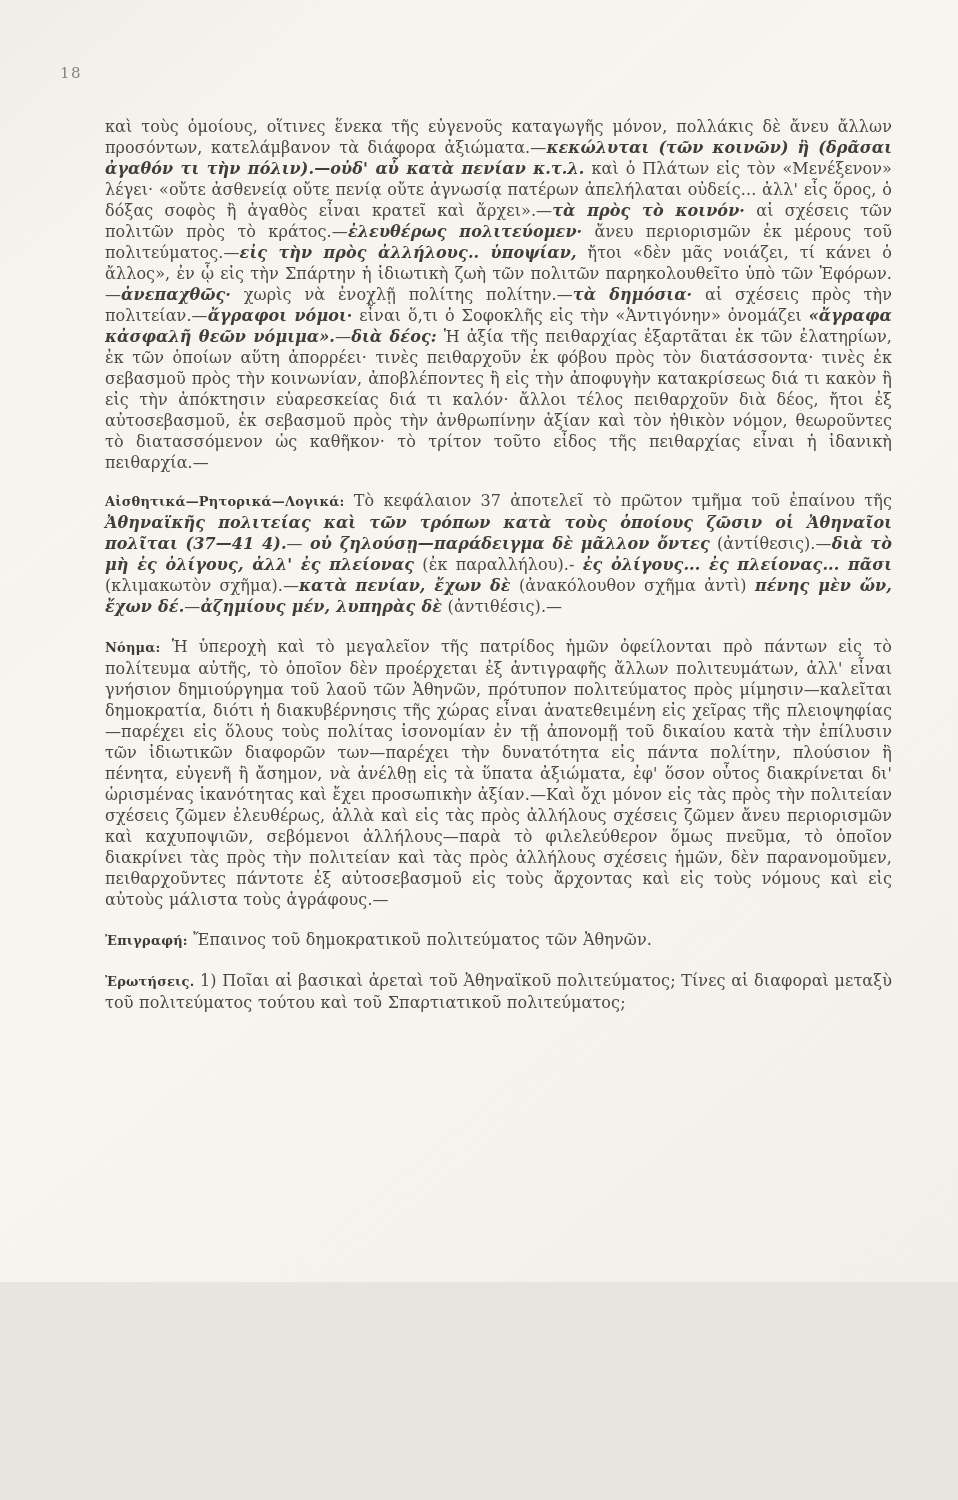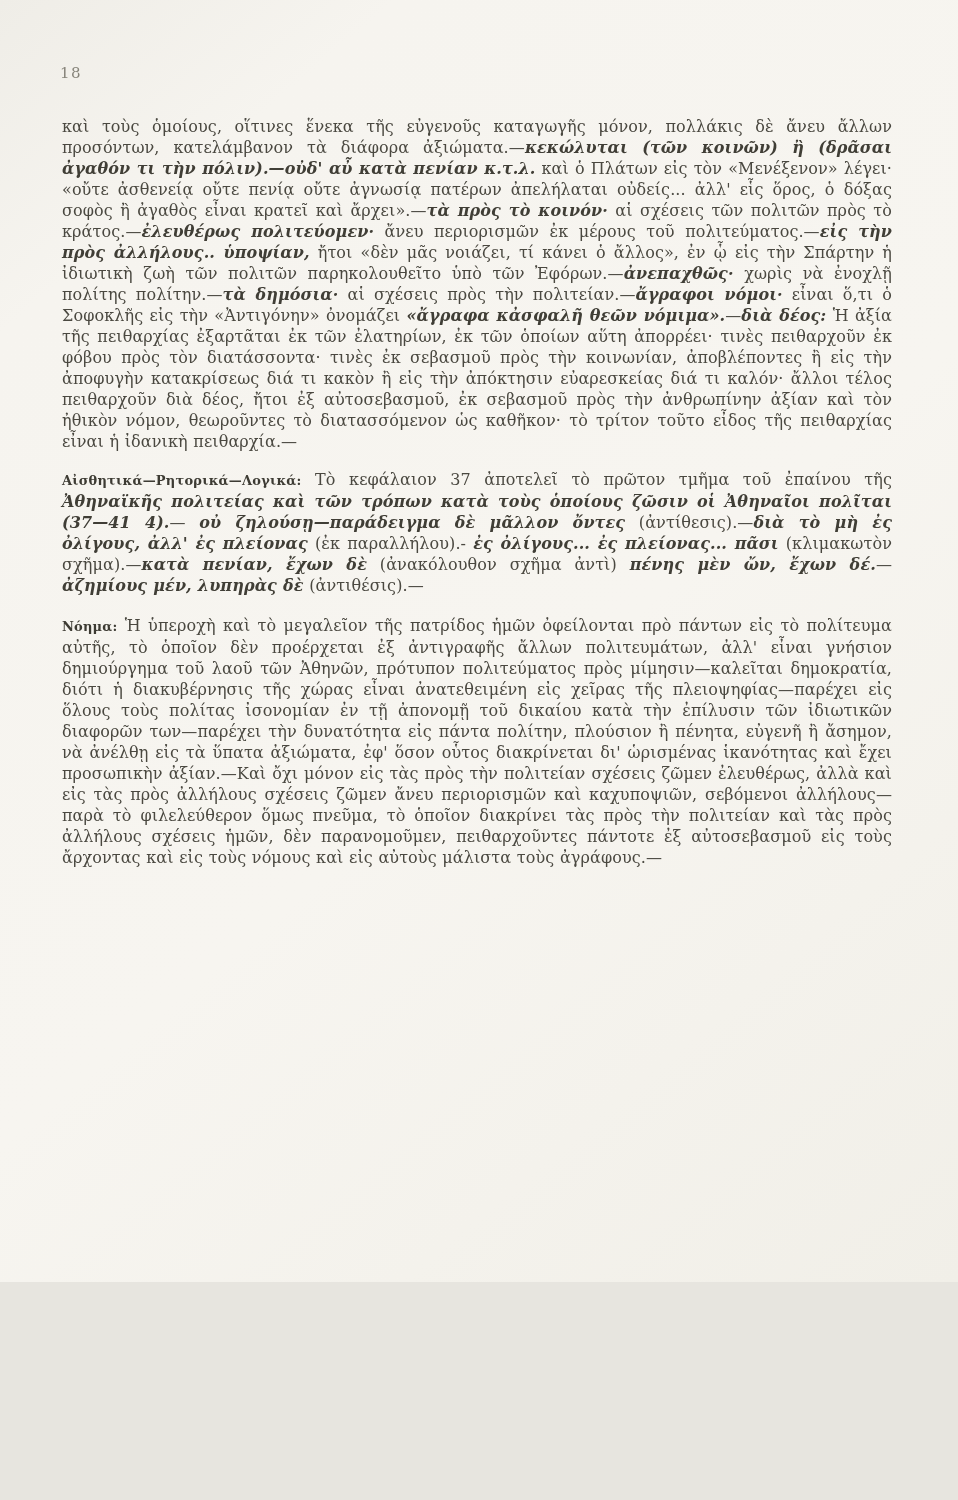--- a/index.html
+++ b/index.html
@@ -2,20 +2,21 @@
 <html><head>
 <meta charset="utf-8">
 <style>
   html,body{margin:0;padding:0;}
   body{width:958px;height:1500px;background:#e7e5df;}
   .page{
     width:958px;height:1282px;box-sizing:border-box;position:relative;overflow:hidden;
     background:linear-gradient(140deg,#efede7 0%,#f6f4ef 16%,#f7f5f0 55%,#f1efe8 100%);
     font-family:"DejaVu Serif", serif;
     color:#4a4840;
+    padding-left:43px;
   }
   .page-number{
     position:absolute;top:64px;left:60px;
     font-size:15px;color:#87847a;letter-spacing:1.5px;
   }
   .content{padding:116px 66px 0 62px;}
   .para{
     margin:0 0 19px 0;
     font-size:16px;line-height:21px;
     text-align:justify;
@@ -38,17 +39,19 @@
   <div class="page-number">18</div>
 
   <div class="content">
 
     <p class="para first"><span class="runs"><span>καὶ τοὺς ὁμοίους, οἵτινες ἕνεκα τῆς εὐγενοῦς καταγωγῆς μόνον, πολλάκις δὲ ἄνευ ἄλλων προσόντων, κατελάμβανον τὰ διάφορα ἀξιώματα.—</span><span class="b i">κεκώλυται</span><span class="b i"> (τῶν κοινῶν) ἢ (δρᾶσαι ἀγαθόν τι τὴν πόλιν).—</span><span class="b i">οὐδ' αὖ κατὰ πενίαν κ.τ.λ.</span><span> καὶ ὁ Πλάτων εἰς τὸν «Μενέξενον» λέγει· «οὔτε ἀσθενείᾳ οὔτε πενίᾳ οὔτε ἀγνωσίᾳ πατέρων ἀπελήλαται οὐδείς... ἀλλ' εἷς ὅρος, ὁ δόξας σοφὸς ἢ ἀγαθὸς εἶναι κρατεῖ καὶ ἄρχει».—</span><span class="b i">τὰ πρὸς τὸ κοινόν·</span><span> αἱ σχέσεις τῶν πολιτῶν πρὸς τὸ κράτος.—</span><span class="b i">ἐλευθέρως πολιτεύομεν·</span><span> ἄνευ περιορισμῶν ἐκ μέρους τοῦ πολιτεύματος.—</span><span class="b i">εἰς τὴν πρὸς ἀλλήλους.. ὑποψίαν,</span><span> ἤτοι «δὲν μᾶς νοιάζει, τί κάνει ὁ ἄλλος», ἐν ᾧ εἰς τὴν Σπάρτην ἡ ἰδιωτικὴ ζωὴ τῶν πολιτῶν παρηκολουθεῖτο ὑπὸ τῶν Ἐφόρων.—</span><span class="b i">ἀνεπαχθῶς·</span><span> χωρὶς νὰ ἐνοχλῇ πολίτης πολίτην.—</span><span class="b i">τὰ δημόσια·</span><span> αἱ σχέσεις πρὸς τὴν πολιτείαν.—</span><span class="b i">ἄγραφοι νόμοι·</span><span> εἶναι ὅ,τι ὁ Σοφοκλῆς εἰς τὴν «Ἀντιγόνην» ὀνομάζει </span><span class="b i">«ἄγραφα κἀσφαλῆ θεῶν νόμιμα».</span><span>—</span><span class="b i">διὰ δέος:</span><span> Ἡ ἀξία τῆς πειθαρχίας ἐξαρτᾶται ἐκ τῶν ἐλατηρίων, ἐκ τῶν ὁποίων αὕτη ἀπορρέει· τινὲς πειθαρχοῦν ἐκ φόβου πρὸς τὸν διατάσσοντα· τινὲς ἐκ σεβασμοῦ πρὸς τὴν κοινωνίαν, ἀποβλέποντες ἢ εἰς τὴν ἀποφυγὴν κατακρίσεως διά τι κακὸν ἢ εἰς τὴν ἀπόκτησιν εὐαρεσκείας διά τι καλόν· ἄλλοι τέλος πειθαρχοῦν διὰ δέος, ἤτοι ἐξ αὐτοσεβασμοῦ, ἐκ σεβασμοῦ πρὸς τὴν ἀνθρωπίνην ἀξίαν καὶ τὸν ἠθικὸν νόμον, θεωροῦντες τὸ διατασσόμενον ὡς καθῆκον· τὸ τρίτον τοῦτο εἶδος τῆς πειθαρχίας εἶναι ἡ ἰδανικὴ πειθαρχία.—</span></span></p>
 
     <p class="para"><span class="lead">Αἰσθητικά—Ρητορικά—Λογικά:</span><span class="runs"><span> Τὸ κεφάλαιον 37 ἀποτελεῖ τὸ πρῶτον τμῆμα τοῦ ἐπαίνου τῆς </span><span class="b i">Ἀθηναϊκῆς πολιτείας καὶ τῶν τρόπων κατὰ τοὺς ὁποίους ζῶσιν οἱ Ἀθηναῖοι πολῖται (37—41 4).</span><span>— </span><span class="b i">οὐ ζηλούσῃ—παράδειγμα δὲ μᾶλλον ὄντες</span><span> (ἀντίθεσις).—</span><span class="b i">διὰ τὸ μὴ ἐς ὀλίγους, ἀλλ' ἐς πλείονας</span><span> (ἐκ παραλλήλου).- </span><span class="b i">ἐς ὀλίγους... ἐς πλείονας... πᾶσι</span><span> (κλιμακωτὸν σχῆμα).—</span><span class="b i">κατὰ πενίαν, ἔχων δὲ</span><span> (ἀνακόλουθον σχῆμα ἀντὶ) </span><span class="b i">πένης μὲν ὤν, ἔχων δέ.</span><span>—</span><span class="b i">ἀζημίους μέν, λυπηρὰς δὲ</span><span> (ἀντιθέσις).—</span></span></p>
 
     <p class="para"><span class="lead">Νόημα:</span><span class="runs"><span> Ἡ ὑπεροχὴ καὶ τὸ μεγαλεῖον τῆς πατρίδος ἡμῶν ὀφείλονται πρὸ πάντων εἰς τὸ πολίτευμα αὐτῆς, τὸ ὁποῖον δὲν προέρχεται ἐξ ἀντιγραφῆς ἄλλων πολιτευμάτων, ἀλλ' εἶναι γνήσιον δημιούργημα τοῦ λαοῦ τῶν Ἀθηνῶν, πρότυπον πολιτεύματος πρὸς μίμησιν—καλεῖται δημοκρατία, διότι ἡ διακυβέρνησις τῆς χώρας εἶναι ἀνατεθειμένη εἰς χεῖρας τῆς πλειοψηφίας—παρέχει εἰς ὅλους τοὺς πολίτας ἰσονομίαν ἐν τῇ ἀπονομῇ τοῦ δικαίου κατὰ τὴν ἐπίλυσιν τῶν ἰδιωτικῶν διαφορῶν των—παρέχει τὴν δυνατότητα εἰς πάντα πολίτην, πλούσιον ἢ πένητα, εὐγενῆ ἢ ἄσημον, νὰ ἀνέλθῃ εἰς τὰ ὕπατα ἀξιώματα, ἐφ' ὅσον οὗτος διακρίνεται δι' ὡρισμένας ἱκανότητας καὶ ἔχει προσωπικὴν ἀξίαν.—Καὶ ὄχι μόνον εἰς τὰς πρὸς τὴν πολιτείαν σχέσεις ζῶμεν ἐλευθέρως, ἀλλὰ καὶ εἰς τὰς πρὸς ἀλλήλους σχέσεις ζῶμεν ἄνευ περιορισμῶν καὶ καχυποψιῶν, σεβόμενοι ἀλλήλους—παρὰ τὸ φιλελεύθερον ὅμως πνεῦμα, τὸ ὁποῖον διακρίνει τὰς πρὸς τὴν πολιτείαν καὶ τὰς πρὸς ἀλλήλους σχέσεις ἡμῶν, δὲν παρανομοῦμεν, πειθαρχοῦντες πάντοτε ἐξ αὐτοσεβασμοῦ εἰς τοὺς ἄρχοντας καὶ εἰς τοὺς νόμους καὶ εἰς αὐτοὺς μάλιστα τοὺς ἀγράφους.—</span></span></p>
 
+    <p class="para"><span class="lead">Ἐπιγραφή:</span><span class="runs"><span> Ἔπαινος τοῦ δημοκρατικοῦ πολιτεύματος τῶν Ἀθηνῶν.</span></span></p>
 
 
+    <p class="para"><span class="lead">Ἐρωτήσεις.</span><span class="runs"><span> 1) Ποῖαι αἱ βασικαὶ ἀρεταὶ τοῦ Ἀθηναϊκοῦ πολιτεύματος; Τίνες αἱ διαφοραὶ μεταξὺ τοῦ πολιτεύματος τούτου καὶ τοῦ Σπαρτιατικοῦ πολιτεύματος;</span></span></p>
 
   </div>
 </div>
 
 </body></html>

